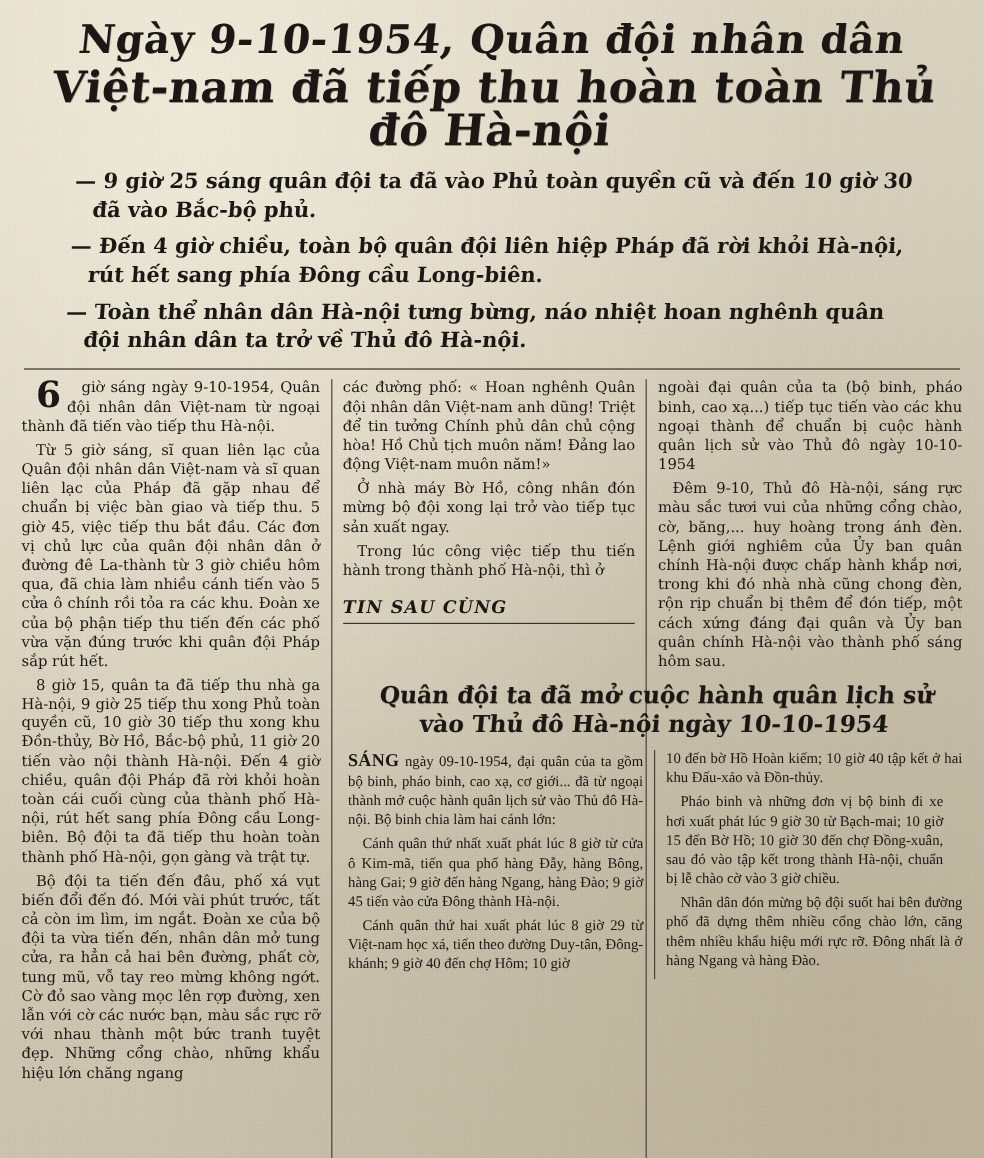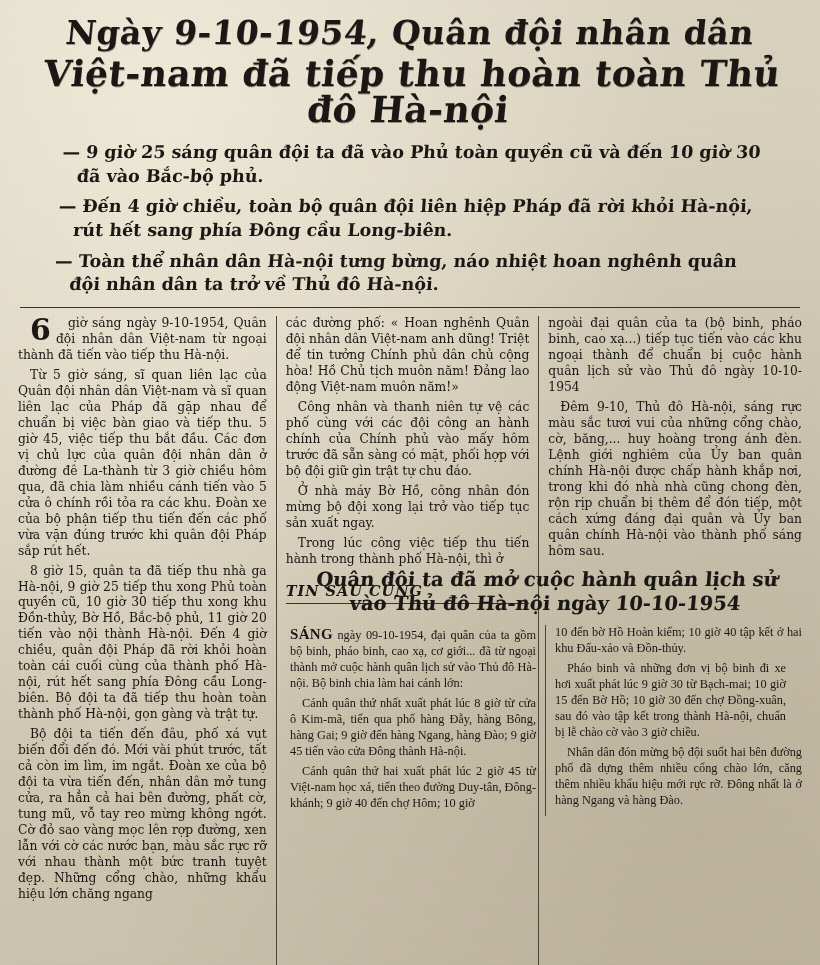--- a/index.html
+++ b/index.html
@@ -195,21 +195,20 @@
         <span class="dropcap">6</span>
         <span>giờ sáng ngày 9-10-1954, Quân đội nhân dân Việt-nam từ ngoại thành đã tiến vào tiếp thu Hà-nội.</span>
       </p>
       <p>Từ 5 giờ sáng, sĩ quan liên lạc của Quân đội nhân dân Việt-nam và sĩ quan liên lạc của Pháp đã gặp nhau để chuẩn bị việc bàn giao và tiếp thu. 5 giờ 45, việc tiếp thu bắt đầu. Các đơn vị chủ lực của quân đội nhân dân ở đường đê La-thành từ 3 giờ chiều hôm qua, đã chia làm nhiều cánh tiến vào 5 cửa ô chính rồi tỏa ra các khu. Đoàn xe của bộ phận tiếp thu tiến đến các phố vừa vặn đúng trước khi quân đội Pháp sắp rút hết.</p>
       <p>8 giờ 15, quân ta đã tiếp thu nhà ga Hà-nội, 9 giờ 25 tiếp thu xong Phủ toàn quyền cũ, 10 giờ 30 tiếp thu xong khu Đồn-thủy, Bờ Hồ, Bắc-bộ phủ, 11 giờ 20 tiến vào nội thành Hà-nội. Đến 4 giờ chiều, quân đội Pháp đã rời khỏi hoàn toàn cái cuối cùng của thành phố Hà-nội, rút hết sang phía Đông cầu Long-biên. Bộ đội ta đã tiếp thu hoàn toàn thành phố Hà-nội, gọn gàng và trật tự.</p>
       <p>Bộ đội ta tiến đến đâu, phố xá vụt biến đổi đến đó. Mới vài phút trước, tất cả còn im lìm, im ngắt. Đoàn xe của bộ đội ta vừa tiến đến, nhân dân mở tung cửa, ra hẳn cả hai bên đường, phất cờ, tung mũ, vỗ tay reo mừng không ngớt. Cờ đỏ sao vàng mọc lên rợp đường, xen lẫn với cờ các nước bạn, màu sắc rực rỡ với nhau thành một bức tranh tuyệt đẹp. Những cổng chào, những khẩu hiệu lớn chăng ngang</p>
     </div>
 
     <div class="col c2">
       <p class="noindent">các đường phố: « Hoan nghênh Quân đội nhân dân Việt-nam anh dũng! Triệt để tin tưởng Chính phủ dân chủ cộng hòa! Hồ Chủ tịch muôn năm! Đảng lao động Việt-nam muôn năm!»</p>
-      <p>Công nhân và thanh niên tự vệ các phố cùng với các đội công an hành chính của Chính phủ vào mấy hôm trước đã sẵn sàng có mặt, phối hợp với bộ đội giữ gìn trật tự chu đáo.</p>
       <p>Ở nhà máy Bờ Hồ, công nhân đón mừng bộ đội xong lại trở vào tiếp tục sản xuất ngay.</p>
       <p>Trong lúc công việc tiếp thu tiến hành trong thành phố Hà-nội, thì ở</p>
 
       <div class="subsec">
         <div class="subsec-label">TIN SAU CÙNG</div>
         <hr class="subrule">
       </div>
     </div>
 
     <div class="col c3">
@@ -223,21 +222,21 @@
       <span>Quân đội ta đã mở cuộc hành quân lịch sử</span><br>
       <span>vào Thủ đô Hà-nội ngày 10-10-1954</span>
     </div>
     <div class="two-sub">
       <div class="sc left">
         <p class="dropcap-para" style="margin:0 0 4px 0;">
           <span class="smallcap">SÁNG</span>
           <span>ngày 09-10-1954, đại quân của ta gồm bộ binh, pháo binh, cao xạ, cơ giới... đã từ ngoại thành mở cuộc hành quân lịch sử vào Thủ đô Hà-nội. Bộ binh chia làm hai cánh lớn:</span>
         </p>
         <p style="margin:0 0 4px 0; text-indent:12px;">Cánh quân thứ nhất xuất phát lúc 8 giờ từ cửa ô Kim-mã, tiến qua phố hàng Đẫy, hàng Bông, hàng Gai; 9 giờ đến hàng Ngang, hàng Đào; 9 giờ 45 tiến vào cửa Đông thành Hà-nội.</p>
-        <p style="margin:0 0 4px 0; text-indent:12px;">Cánh quân thứ hai xuất phát lúc 2 giờ 45 từ Việt-nam học xá, tiến theo đường Duy-tân, Đông-khánh; 9 giờ 40 đến chợ Hôm; 10 giờ</p>
+        <p style="margin:0 0 4px 0; text-indent:12px;">Cánh quân thứ hai xuất phát lúc 8 giờ 29 từ Việt-nam học xá, tiến theo đường Duy-tân, Đông-khánh; 9 giờ 40 đến chợ Hôm; 10 giờ</p>
       </div>
       <div class="sc right">
         <p style="margin:0 0 4px 0; text-indent:0;">10 đến bờ Hồ Hoàn kiếm; 10 giờ 40 tập kết ở hai khu Đấu-xảo và Đồn-thủy.</p>
         <p style="margin:0 16px 4px 0; text-indent:12px;">Pháo binh và những đơn vị bộ binh đi xe hơi xuất phát lúc 9 giờ 30 từ Bạch-mai; 10 giờ 15 đến Bờ Hồ; 10 giờ 30 đến chợ Đồng-xuân, sau đó vào tập kết trong thành Hà-nội, chuẩn bị lễ chào cờ vào 3 giờ chiều.</p>
         <p style="margin:0 0 4px 0; text-indent:12px;">Nhân dân đón mừng bộ đội suốt hai bên đường phố đã dựng thêm nhiều cổng chào lớn, căng thêm nhiều khẩu hiệu mới rực rỡ. Đông nhất là ở hàng Ngang và hàng Đào.</p>
       </div>
     </div>
   </div>
 
 </div>

